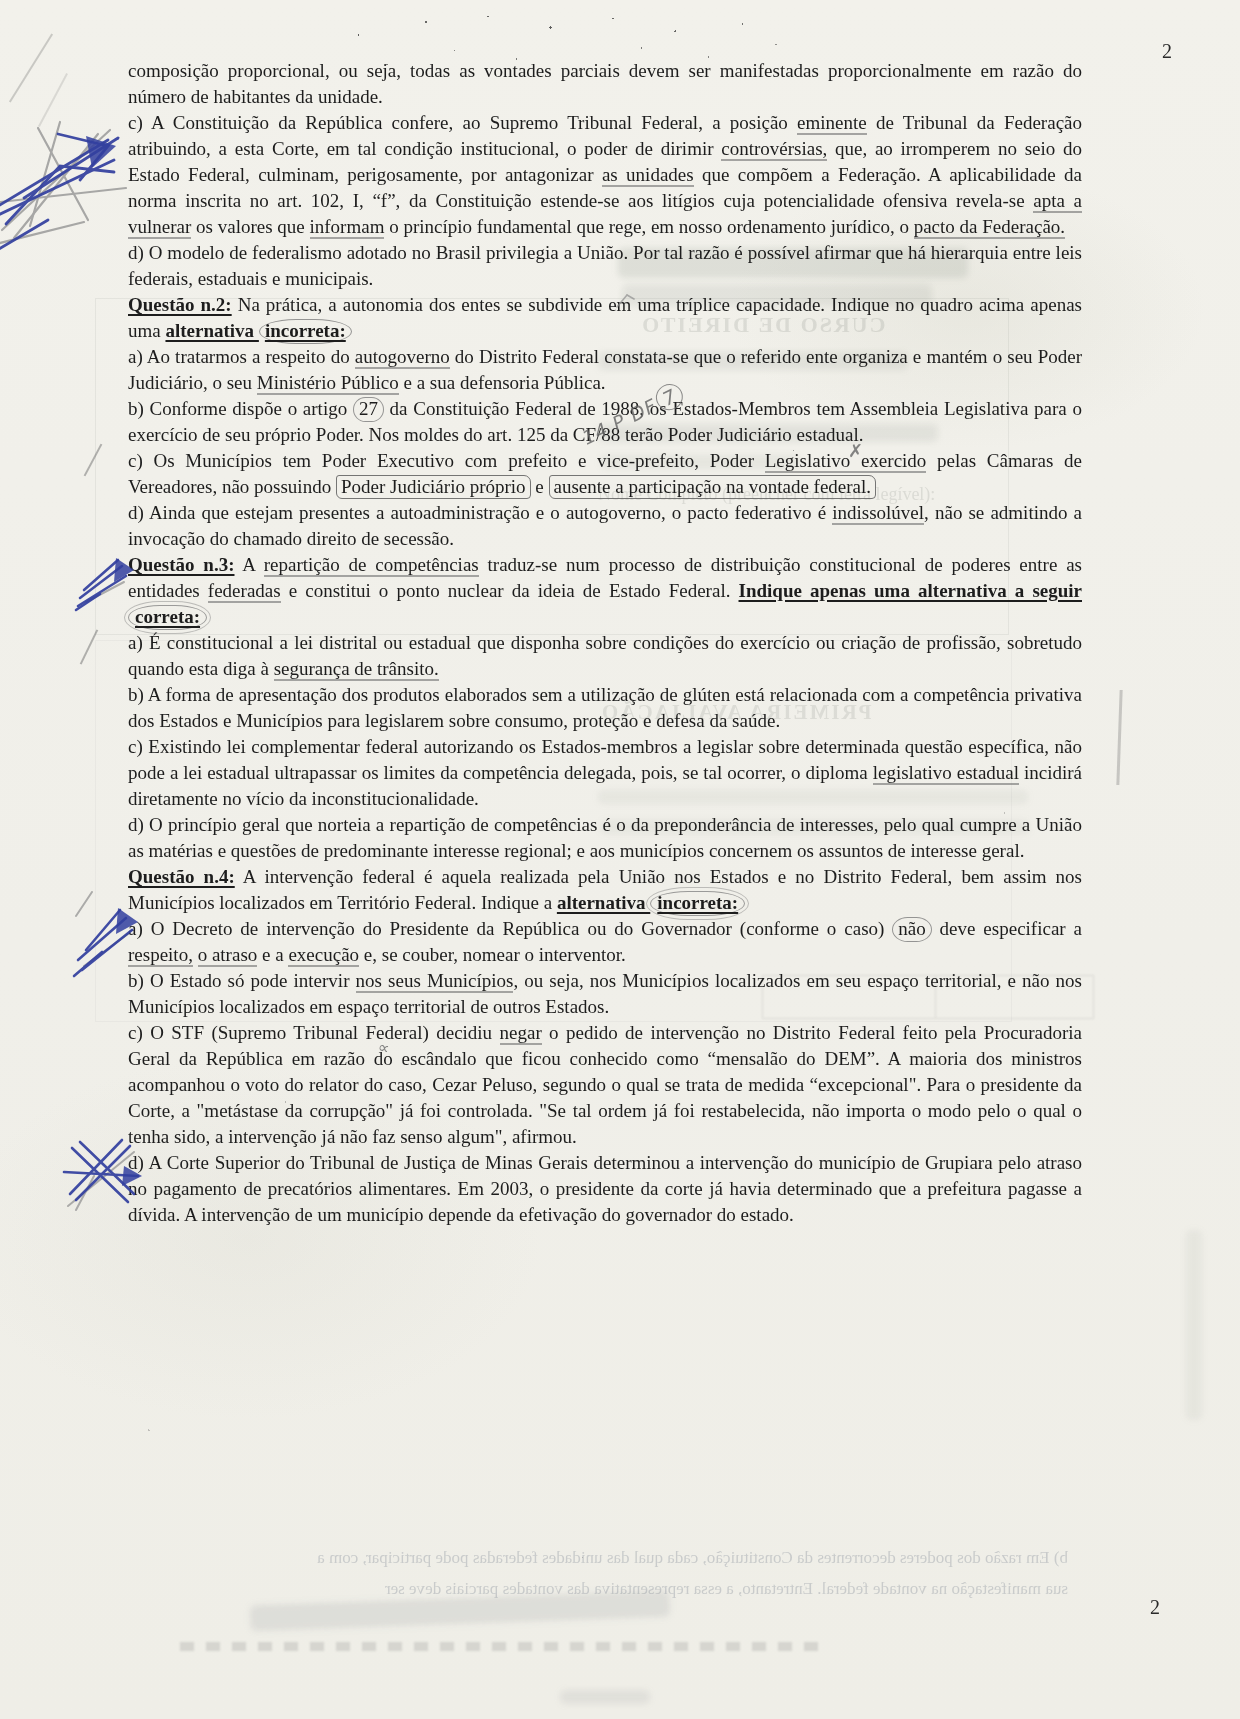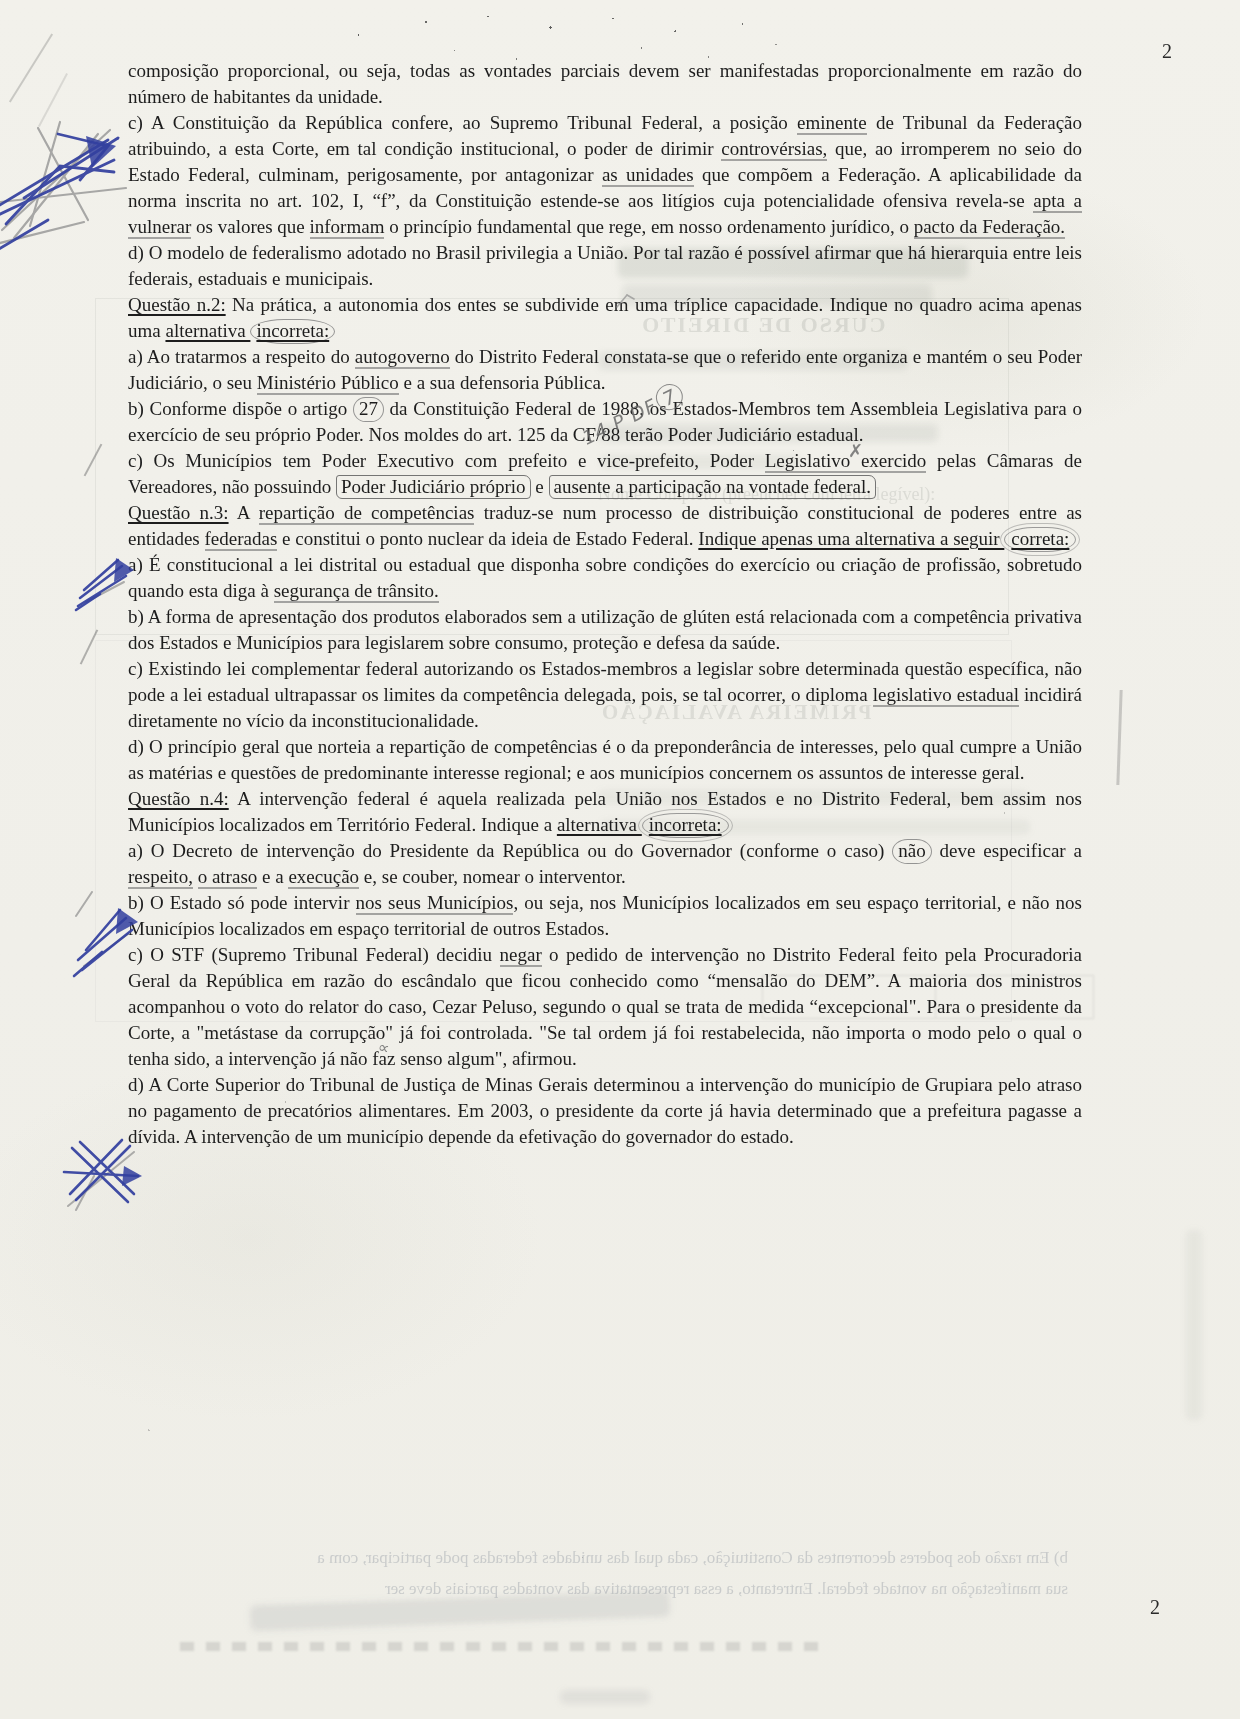--- a/index.html
+++ b/index.html
@@ -37,21 +37,21 @@
       radial-gradient(circle 1.2px at 81% 62%, rgba(45,45,45,.55) 60%, transparent 61%),
       radial-gradient(circle 1.4px at 88% 26%, rgba(45,45,45,.65) 60%, transparent 61%),
       radial-gradient(circle 1.1px at 95% 48%, rgba(45,45,45,.5) 60%, transparent 61%);
   }
   .content{position:absolute;left:128px;top:58px;width:954px;}
   .content p{margin:0;font-size:19px;line-height:26px;text-align:justify;}
   .pg-num{position:absolute;font-size:20px;color:#2a2a2a;}
   .pg-top{left:1162px;top:40px;}
   .pg-bottom{left:1150px;top:1596px;}
 
-  .qh,.qe{font-weight:400;text-decoration:underline;text-decoration-thickness:2px;text-underline-offset:3px;margin-top:48px;}
+  .qh,.qe{font-weight:700;text-decoration:underline;text-decoration-thickness:2px;text-underline-offset:3px;margin-top:48px;}
   .up{border-bottom:2px solid rgba(112,112,112,.6);}
   .pcircle{border:1.7px solid rgba(125,125,125,.8);border-radius:46%/58%;padding:0 5px 2px;}
   .pcircle2{border:1.7px solid rgba(125,125,125,.75);outline:1.5px solid rgba(125,125,125,.45);
             outline-offset:3px;border-radius:48%/60%;padding:0 6px 2px;}
   .pbox{border:1.6px solid rgba(95,95,95,.85);border-radius:3px 7px 4px 6px;padding:0 4px 1px;}
 
   .mt20{margin-top:20px;} .mt14{margin-top:14px;} .mt40{margin-top:40px;} .mt26{margin-top:26px;} .mt16{margin-top:16px;}
 
   .abs{position:absolute;pointer-events:none;}
   .hand-note{
@@ -118,20 +118,21 @@
     <p><span>d) O modelo de federalismo adotado no Brasil privilegia a União. Por tal razão é possível afirmar que há hierarquia entre leis federais, estaduais e municipais.</span></p>
 
     <p class="mt20"><span class="qh">Questão n.2:</span><span> Na prática, a autonomia dos entes se subdivide em uma tríplice capacidade. Indique no quadro acima apenas uma </span><span class="qe">alternativa </span><span class="qe pcircle">incorreta:</span></p>
 
     <p class="mt40"><span>a) Ao tratarmos a respeito do </span><span class="up">autogoverno</span><span> do Distrito Federal constata-se que o referido ente organiza e mantém o seu Poder Judiciário, o seu </span><span class="up">Ministério Público</span><span> e a sua defensoria Pública.</span></p>
 
     <p><span>b) Conforme dispõe o artigo </span><span class="pcircle">27</span><span> da Constituição Federal de 1988, os Estados-Membros tem Assembleia Legislativa para o exercício de seu próprio Poder. Nos moldes do art. 125 da CF/88 terão Poder Judiciário estadual.</span></p>
 
     <p><span>c) Os Municípios tem Poder Executivo com prefeito e vice-prefeito, Poder </span><span class="up">Legislativo exercido</span><span> pelas Câmaras de Vereadores, não possuindo </span><span class="pbox">Poder Judiciário próprio</span><span> e </span><span class="pbox">ausente a participação na vontade federal.</span></p>
 
+    <p><span>d) Ainda que estejam presentes a autoadministração e o autogoverno, o pacto federativo é </span><span class="up">indissolúvel</span><span>, não se admitindo a invocação do chamado direito de secessão.</span></p>
 
     <p class="mt40"><span class="qh">Questão n.3:</span><span> A </span><span class="up">repartição de competências</span><span> traduz-se num processo de distribuição constitucional de poderes entre as entidades </span><span class="up">federadas</span><span> e constitui o ponto nuclear da ideia de Estado Federal. </span><span class="qe">Indique apenas uma alternativa a seguir </span><span class="qe pcircle2">correta:</span></p>
 
     <p class="mt14"><span>a) É constitucional a lei distrital ou estadual que disponha sobre condições do exercício ou criação de profissão, sobretudo quando esta diga à </span><span class="up">segurança de trânsito.</span></p>
 
     <p><span>b) A forma de apresentação dos produtos elaborados sem a utilização de glúten está relacionada com a competência privativa dos Estados e Municípios para legislarem sobre consumo, proteção e defesa da saúde.</span></p>
 
     <p><span>c) Existindo lei complementar federal autorizando os Estados-membros a legislar sobre determinada questão específica, não pode a lei estadual ultrapassar os limites da competência delegada, pois, se tal ocorrer, o diploma </span><span class="up">legislativo estadual</span><span> incidirá diretamente no vício da inconstitucionalidade.</span></p>
 
     <p><span>d) O princípio geral que norteia a repartição de competências é o da preponderância de interesses, pelo qual cumpre a União as matérias e questões de predominante interesse regional; e aos municípios concernem os assuntos de interesse geral.</span></p>

